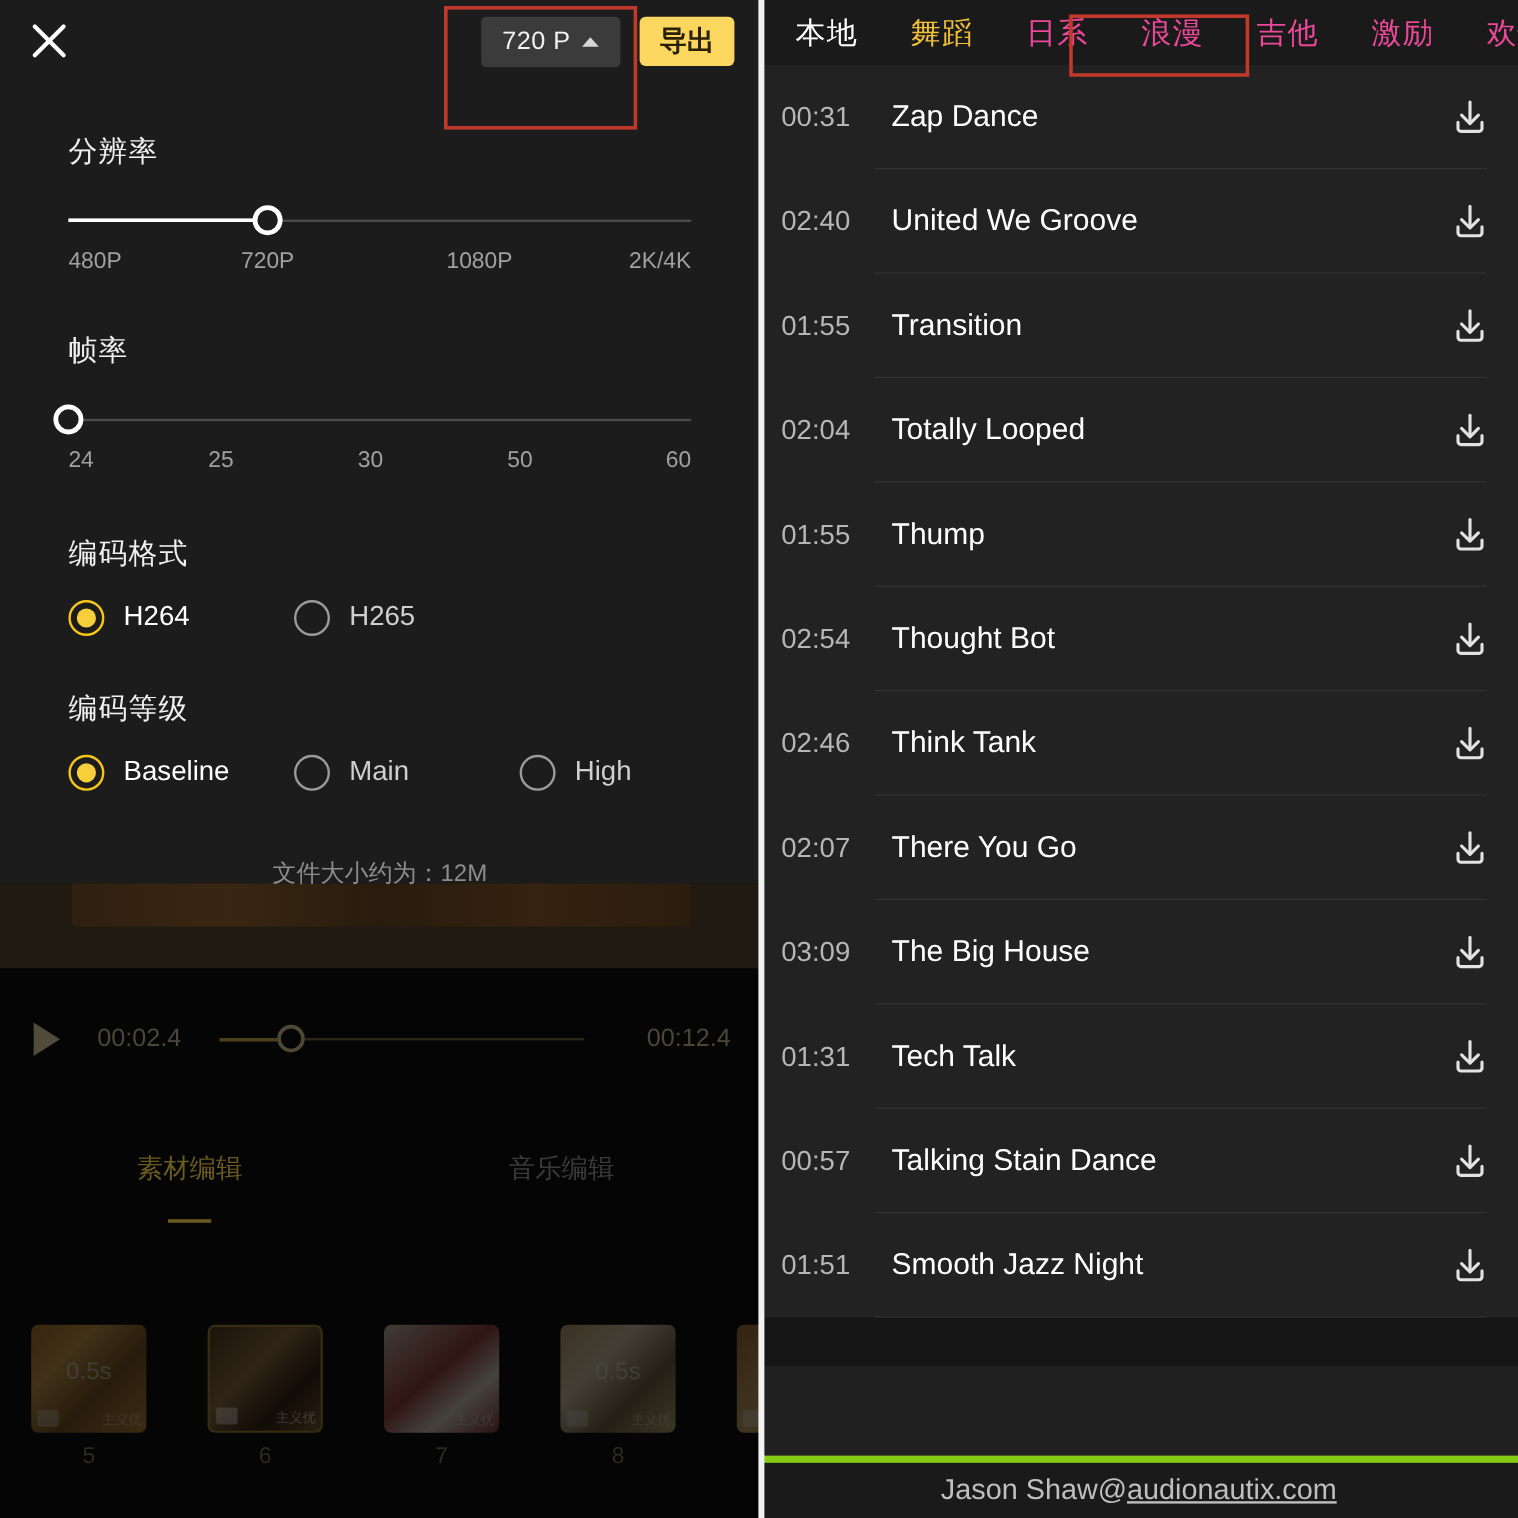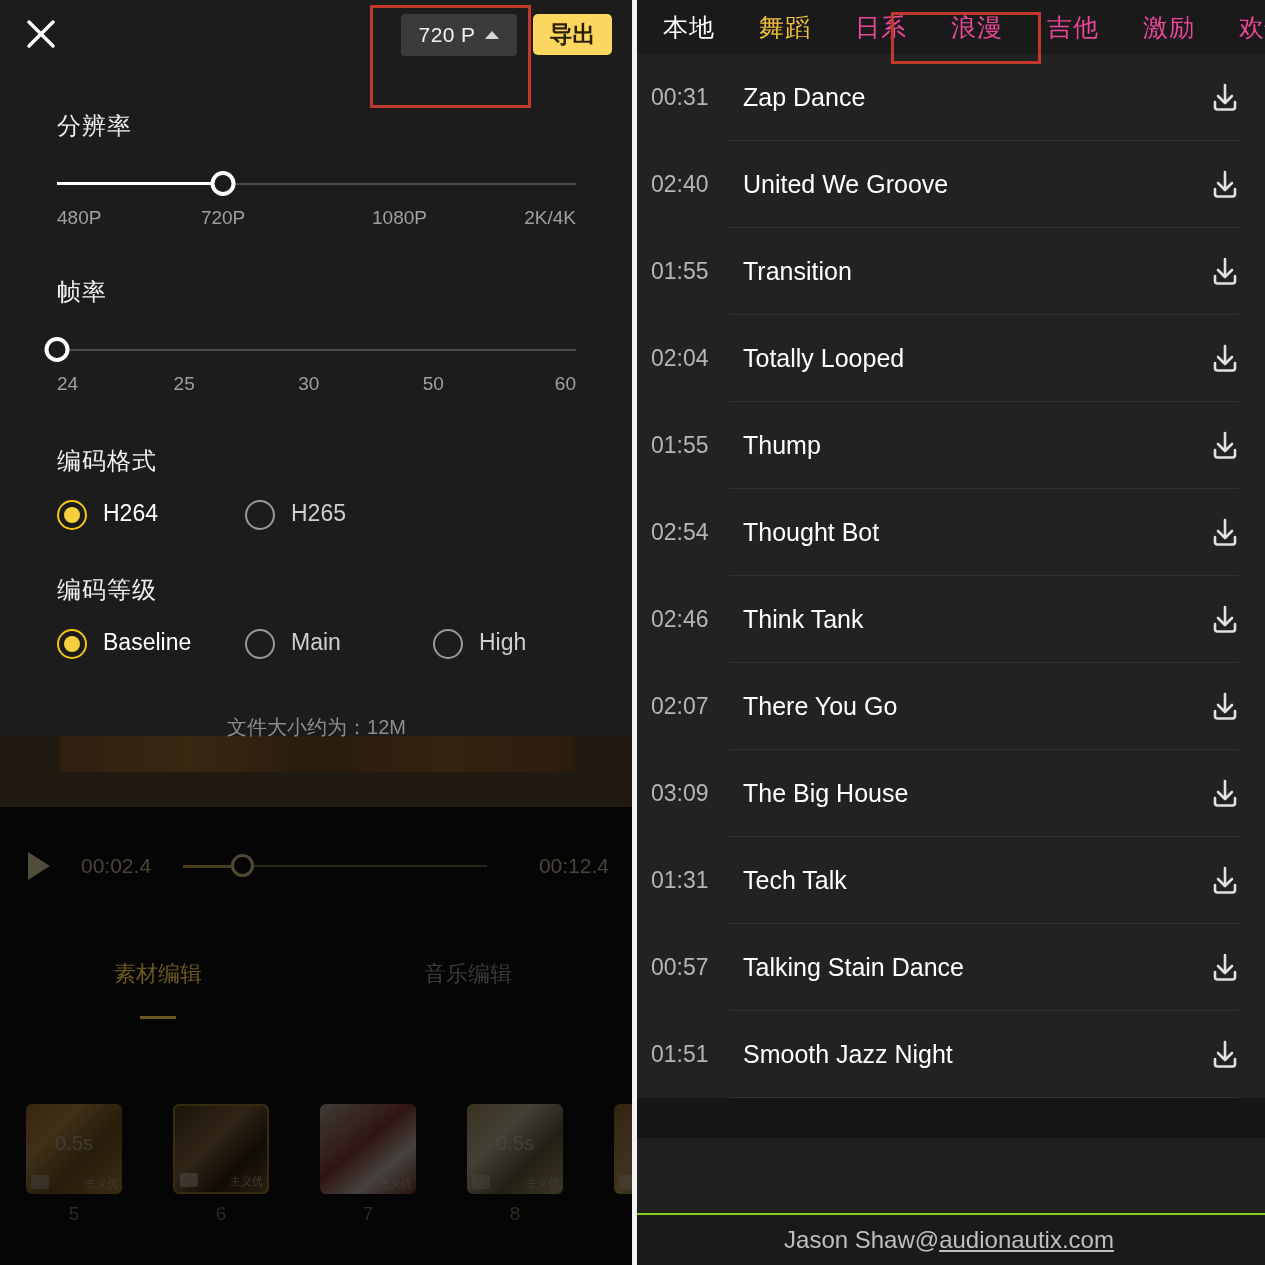--- a/index.html
+++ b/index.html
@@ -210,21 +210,21 @@
     width:110px; padding-left:18px; color:#b6b6b6; font-size:23px;
   }
   .track-name { flex:1; color:#ffffff; font-size:25px; }
   .dl-icon { width:80px; display:flex; justify-content:center; cursor:pointer; }
   .row-sep {
     position:absolute; left:96px; right:26px; bottom:0; height:1px; background:#333333;
   }
   .list-bottom { height:40px; background:#161616; }
   .footer-credit {
     position:absolute; left:0; bottom:0; width:632px; height:52px;
-    background:#1a1a1a; border-top:2px solid #84cc16;
+    background:#1a1a1a; border-top:6px solid #84cc16;
     display:flex; align-items:center; justify-content:center;
   }
   .footer-credit .txt { color:#bfbfbf; font-size:24px; }
   .footer-credit .uline { text-decoration:underline; }
 
   
   .annot {
     position:absolute; border:3px solid #c0392b; z-index:60; pointer-events:none;
   }
   #annot-res { left:370px; top:5px; width:161px; height:103px; }

